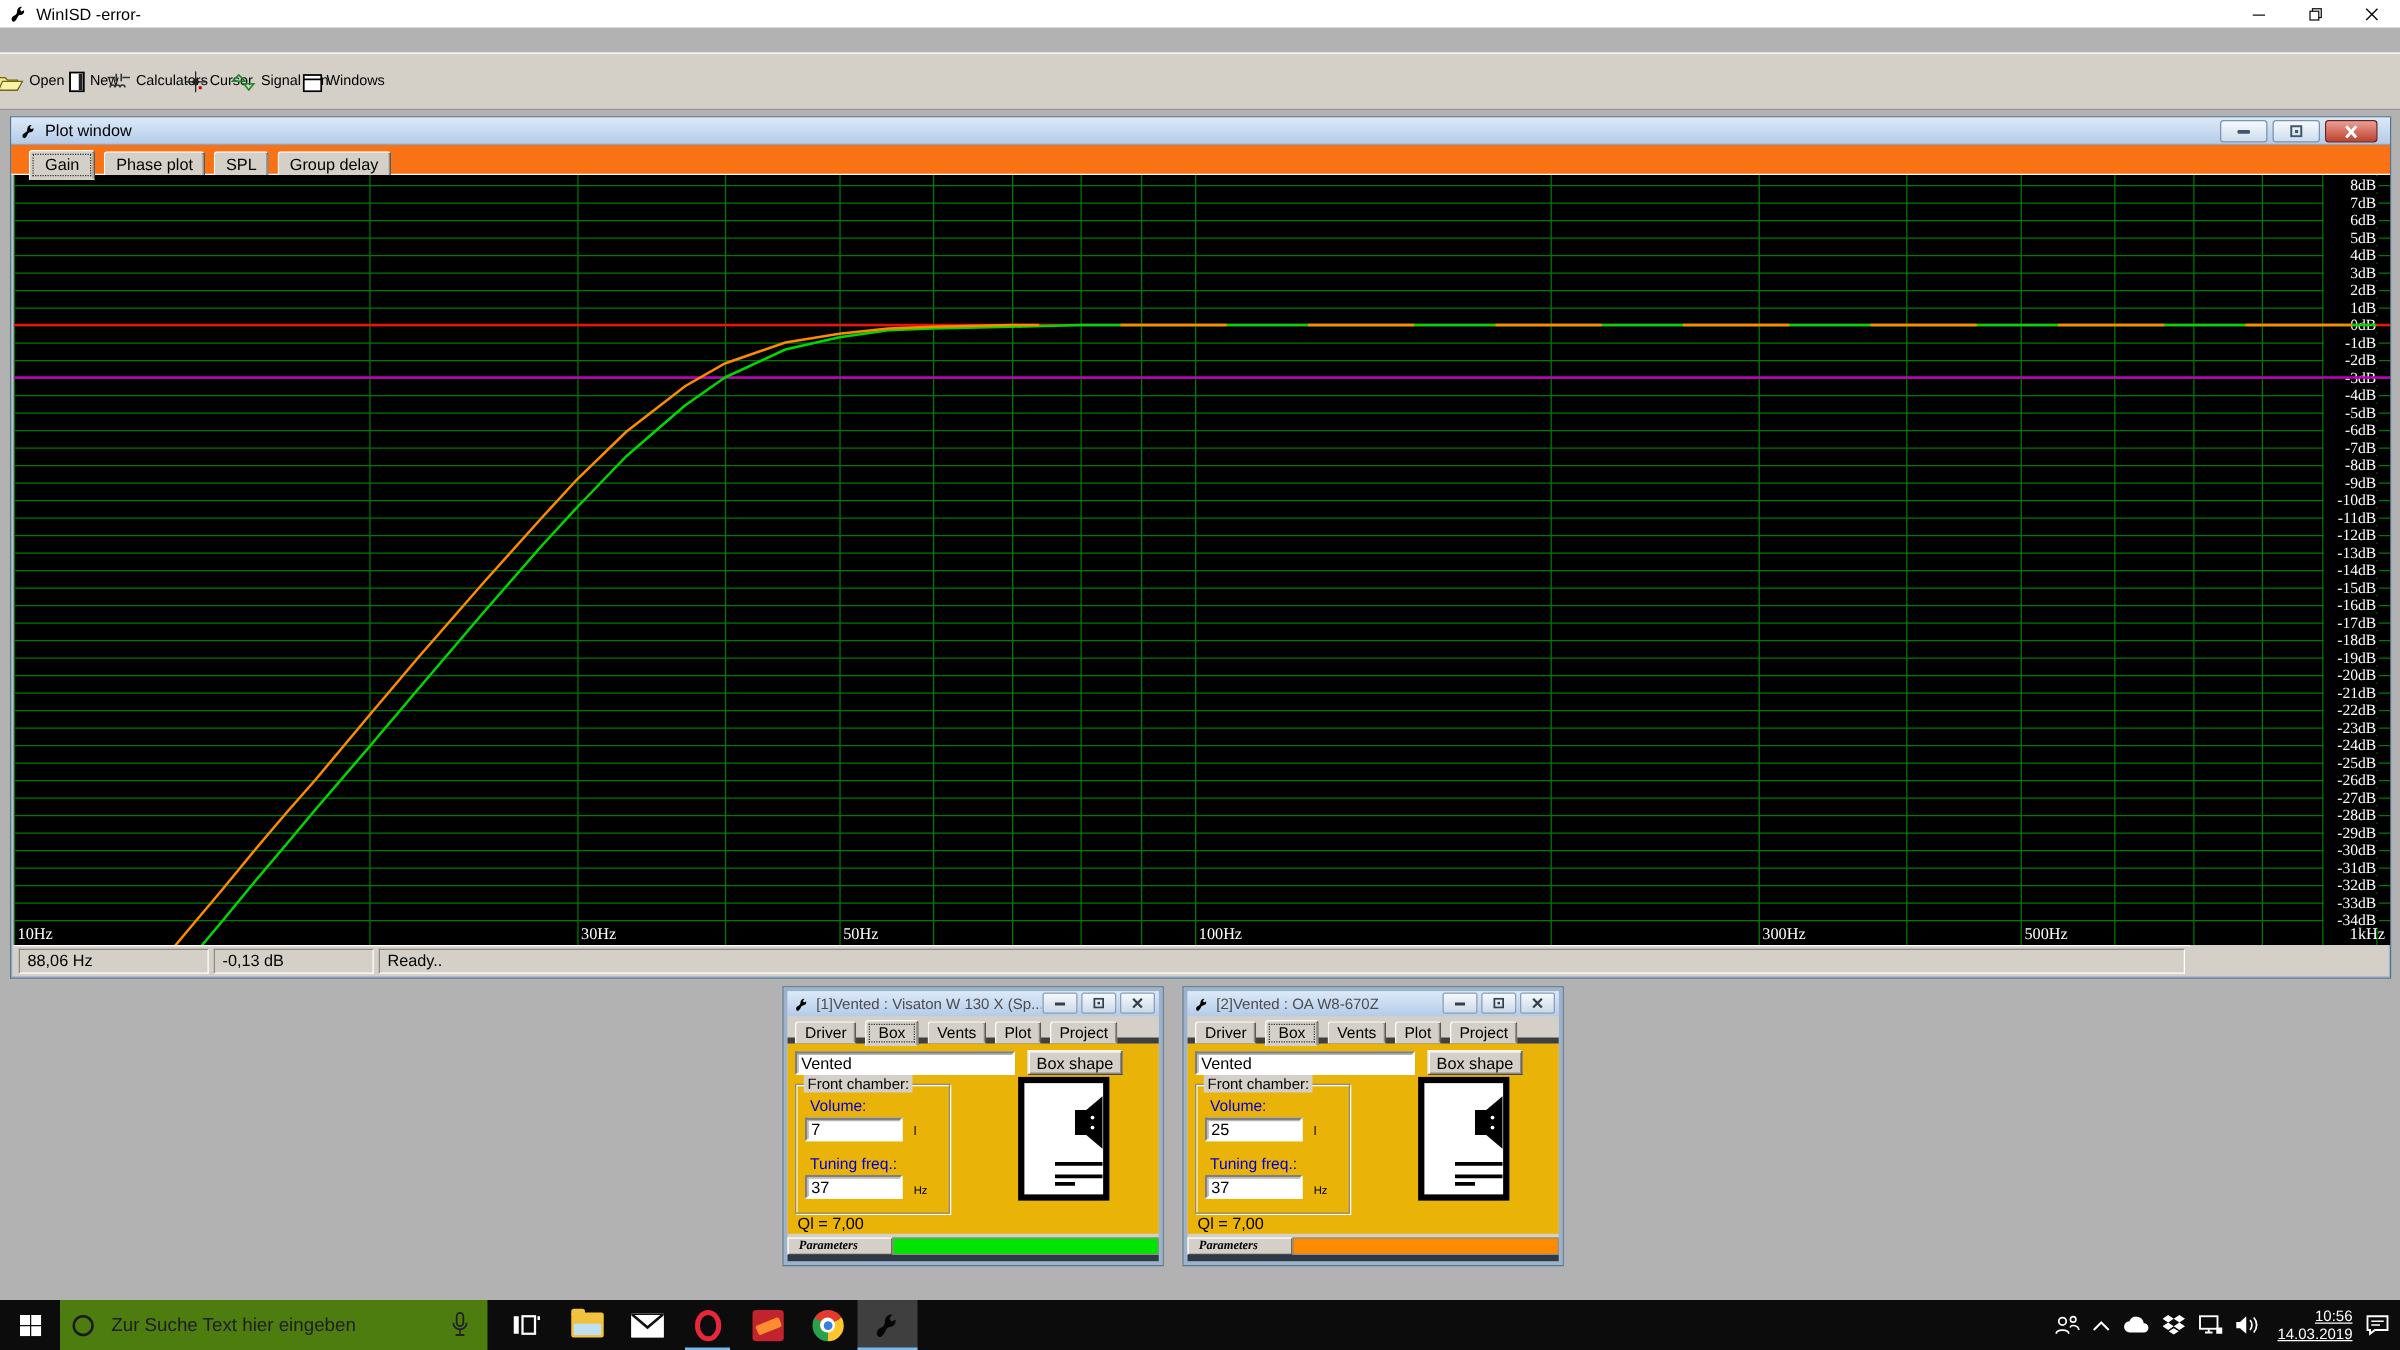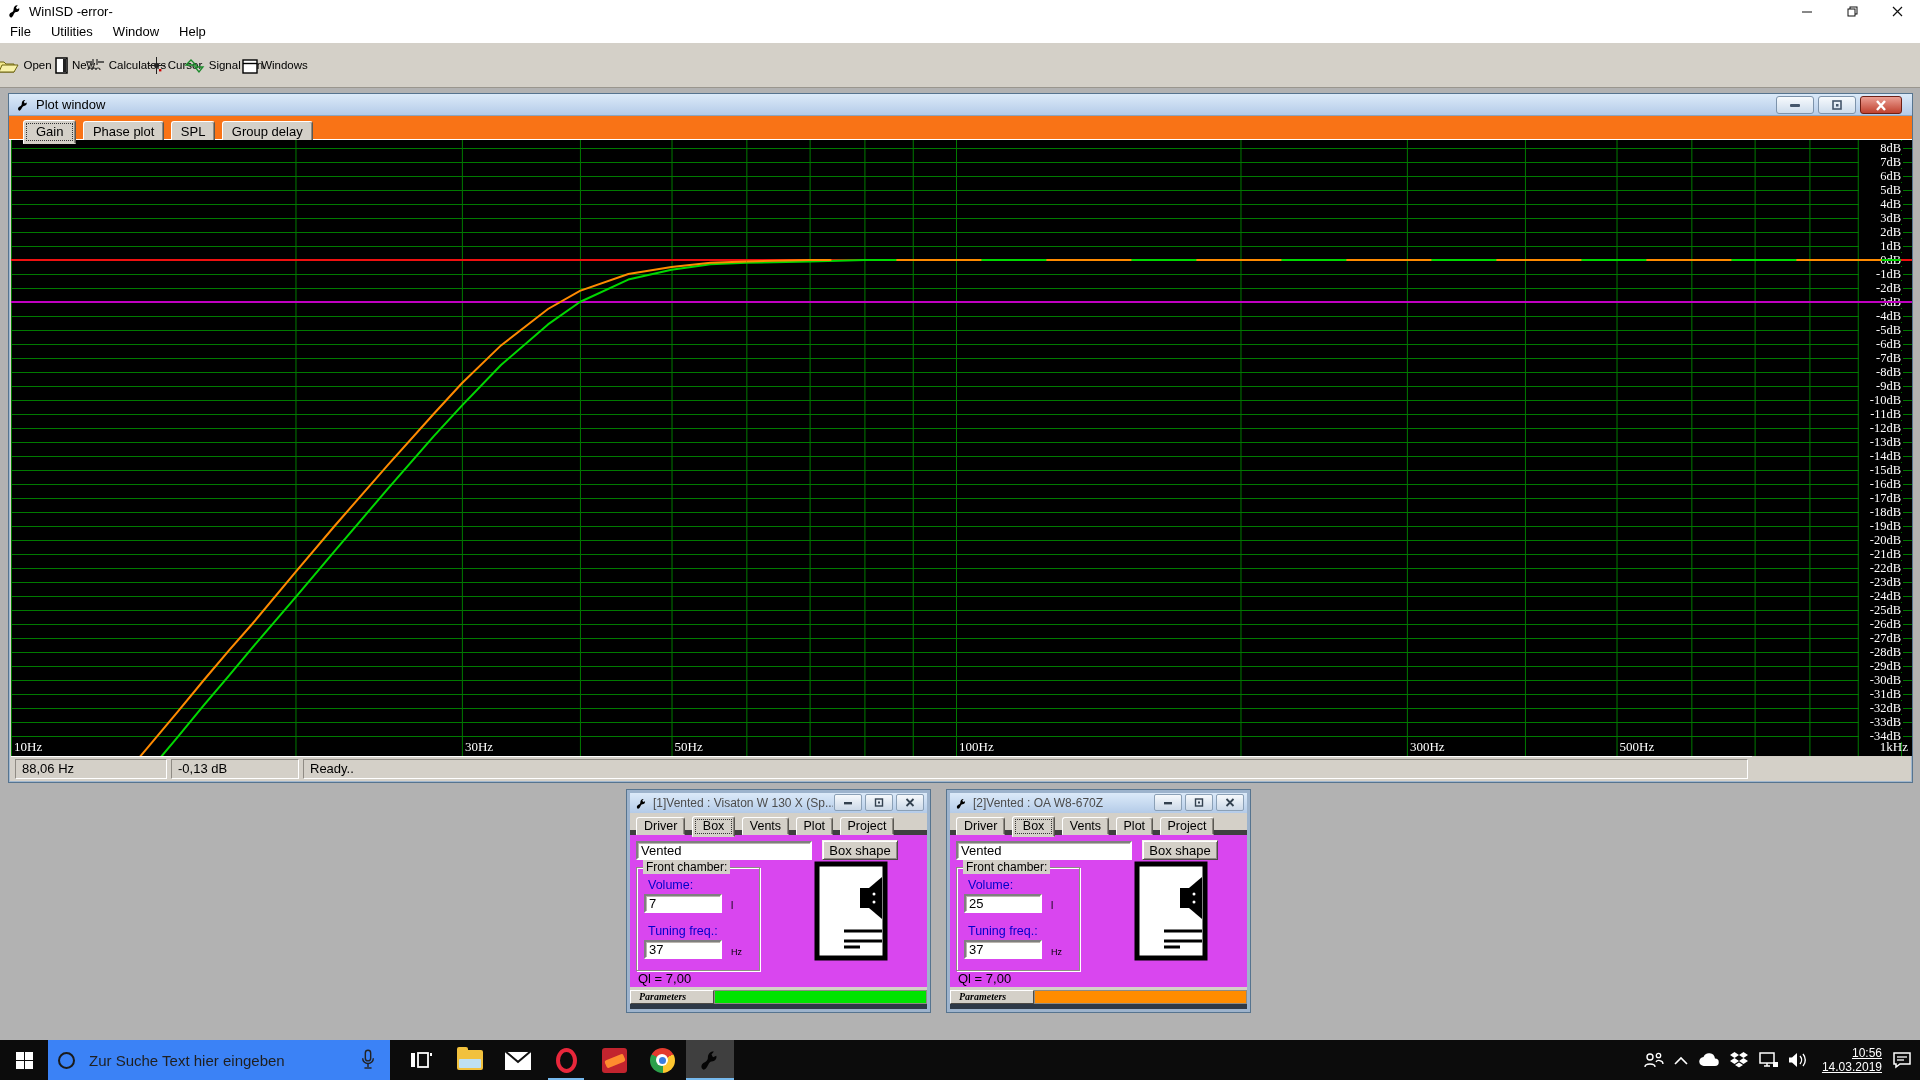--- a/index.html
+++ b/index.html
@@ -41,39 +41,39 @@
   
   .dwin { position:absolute; top:790px; width:303px; height:222px; border:3px solid #9db3cc; background:#d4d0c8; box-shadow:0 0 0 1px #56748f; }
   .dwin.w1 { left:627px; } .dwin.w2 { left:947px; }
   .dw-title { position:relative; height:20px; background:linear-gradient(#dcEAf9,#b4cbe8); display:flex; align-items:center; padding-left:5px; }
   .dw-title .title-text { font-size:12px; color:#4c4c4c; margin-left:5px; white-space:nowrap; overflow:hidden; max-width:180px; }
   .dw-btns { position:absolute; right:3px; top:1px; display:flex; gap:3px; }
   .dw-btn { width:28px; height:17px; border-radius:2px; border:1px solid #8ba0b6; background:linear-gradient(#f6f9fc,#ccd9e8); display:flex; align-items:center; justify-content:center; color:#33414f; font-size:10px; font-weight:bold; }
   .dw-tabs { height:22px; background:#d4d0c8; padding:3px 0 0 6px; border-bottom:5px solid #404040; }
   .dw-tabs .ctab { font-size:12.5px; padding:1px 7px; }
   .dw-tabs .ctab.active { padding:2px 10px 3px 10px; }
-  .dw-content { position:relative; height:152px; background:#d946ef; }
+  .dw-content { position:relative; height:152px; background:#eab308; }
   .dw-field { position:absolute; left:6px; top:6px; width:176px; height:19px; font-size:13px; padding-left:3px; line-height:15px; color:#000; }
   .dw-boxshape { position:absolute; left:192px; top:5px; width:76px; height:20px; }
   .dw-group { position:absolute; left:6px; top:32px; width:124px; height:104px; border:1px solid #8f8b84; box-shadow:1px 1px 0 #fff, inset 1px 1px 0 #fff; }
   .dw-group-legend { position:absolute; top:-8px; left:6px; background:#d4d0c8; padding:0 3px; font-size:12px; color:#000; }
   .blue-label { position:absolute; left:11px; font-size:12.5px; color:#0000cc; }
   .dw-input { position:absolute; left:7px; width:78px; height:19px; font-size:13px; padding-left:3px; line-height:15px; color:#000; }
   .unit { position:absolute; left:94px; font-size:10px; color:#000; }
   .dw-diagram { position:absolute; left:184px; top:26px; }
   .dw-ql { position:absolute; left:8px; top:136px; font-size:13px; color:#000; }
   .dw-footer { position:absolute; left:0; bottom:5px; width:297px; height:14px; display:flex; }
   .dw-params-tab { width:84px; height:14px; background:#d4d0c8; border:1px solid; border-color:#fff #4c4a46 #4c4a46 #fff; font-family:"Liberation Serif", serif; font-style:italic; font-weight:bold; font-size:10px; line-height:12px; padding-left:8px; color:#000; }
   .dw-bar { flex:1; height:14px; border:1px solid #8f8b84; }
   .dw-strip { position:absolute; left:0; bottom:0; width:297px; height:5px; background:#2e3947; }
 
   
   .taskbar { position:absolute; left:0; top:1040px; width:1920px; height:40px; background:#0c0c0c; display:flex; align-items:center; }
   .tb-start { width:48px; height:40px; display:flex; align-items:center; justify-content:center; }
-  .tb-search { position:absolute; left:48px; top:0; width:342px; height:40px; background:#3b82f6; display:flex; align-items:center; }
+  .tb-search { position:absolute; left:48px; top:0; width:342px; height:40px; background:#4d7c0f; display:flex; align-items:center; }
   .tb-search .ring { width:17px; height:17px; border:2.5px solid #1a1a1a; border-radius:50%; margin-left:10px; }
   .tb-search .stext { font-size:15px; color:#1f1f1f; margin-left:14px; flex:1; }
   .tb-icons { position:absolute; left:398px; top:0; display:flex; }
   .tb-slot { width:48px; height:40px; display:flex; align-items:center; justify-content:center; position:relative; }
   .tb-slot.running::after { content:""; position:absolute; left:6px; right:6px; bottom:0; height:2px; background:#76b9ed; }
   .tb-slot.active-app { background:#3f3f3f; }
   .tb-slot.active-app::after { content:""; position:absolute; left:0; right:0; bottom:0; height:2px; background:#76b9ed; }
   .tray { position:absolute; right:0; top:0; height:40px; display:flex; align-items:center; gap:10px; padding-right:8px; }
   .tray-clock { text-align:right; color:#fff; font-size:12px; line-height:14px; margin-left:4px;text-decoration:underline; }
 
@@ -113,26 +113,20 @@
           </svg>
         </div>
       <div class="win-ctl">
           <svg width="11" height="11" viewBox="0 0 11 11">
             <path d="M1,1 L10,10 M10,1 L1,10" stroke="#111" stroke-width="1.2"></path>
           </svg>
         </div>
     </div>
   </div>
 
-  <div class="menubar">
-    <span class="menu-item">File</span>
-    <span class="menu-item">Utilities</span>
-    <span class="menu-item">Window</span>
-    <span class="menu-item">Help</span>
-  </div>
 
   <div class="toolbar">
     <div class="tb-item">
       <span class="tb-ico">
           <svg width="22" height="16" viewBox="0 0 22 16">
             <path d="M1,4 L1,14 L16,14 L16,6 L8,6 L6,4 Z" fill="#f3ea8e" stroke="#6e6410" stroke-width="1"></path>
             <path d="M4,7 L20,7 L16,14 L1,14 Z" fill="#f8f2a8" stroke="#6e6410" stroke-width="1"></path>
           </svg>
         </span>
       <span class="tb-label">Open</span>

